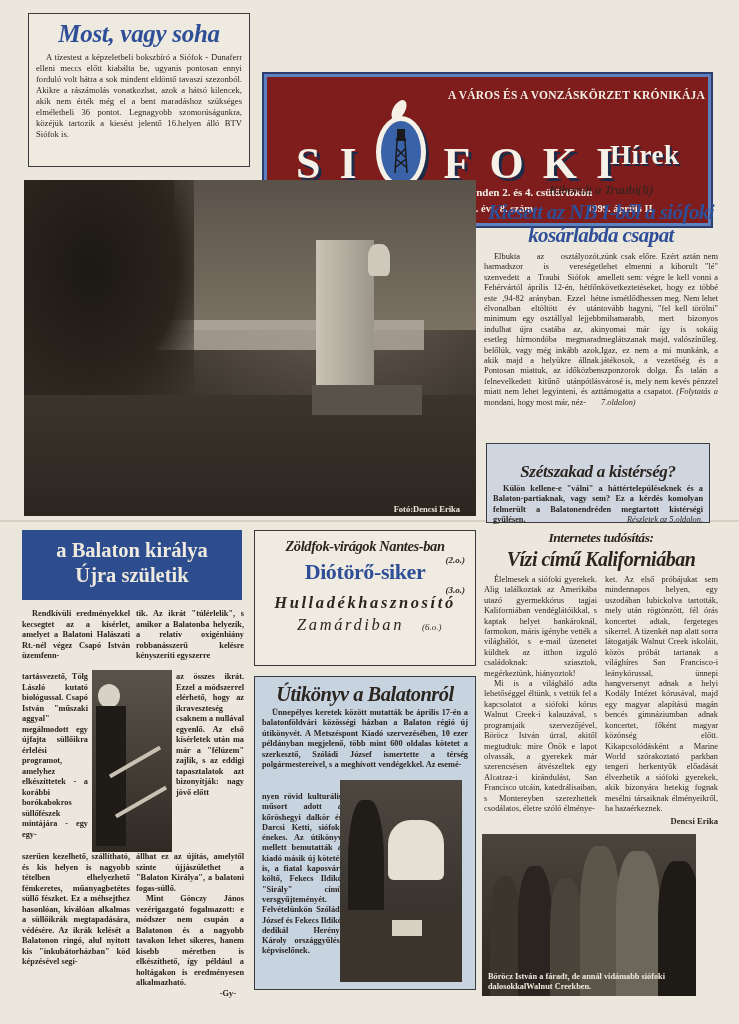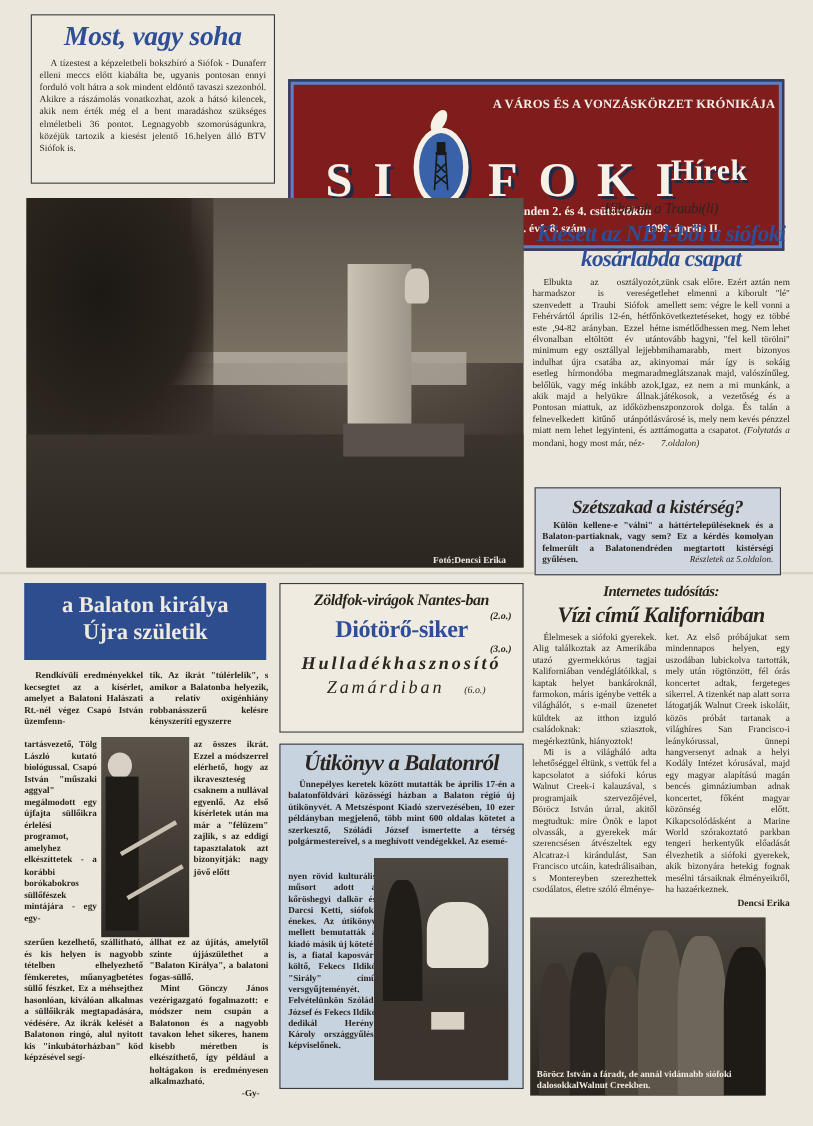--- a/index.html
+++ b/index.html
@@ -38,21 +38,21 @@
   #photo1 .cap1{position:absolute;left:8px;top:310px;font-size:8.5px;font-weight:bold;color:#efe9dc;}
   #photo1 .cap2{position:absolute;right:16px;top:324px;font-size:8.5px;font-weight:bold;color:#efe9dc;}
   
   #kos{left:484px;top:182px;width:234px;}
   #kos .kick{font-size:13.5px;font-style:italic;font-weight:normal;text-align:center;letter-spacing:-0.4px;}
   #kos .head{font-size:21px;font-style:italic;font-weight:bold;color:#2e4f97;text-align:center;line-height:23px;letter-spacing:-0.6px;margin-top:3px;}
   #kos .cols{display:flex;gap:0;margin-top:5px;}
   #kos .cols>div{flex:1;}
   
   #szet{left:486px;top:443px;width:222px;height:78px;background:#cfd6df;}
-  #szet .h{font-size:17px;font-style:italic;font-weight:bold;text-align:center;margin-top:7px;letter-spacing:-0.3px;}
+  #szet .h{font-size:17px;font-style:italic;font-weight:bold;text-align:center;margin-top:18px;letter-spacing:-0.3px;}
   #szet .b{font-size:8.3px;line-height:10.4px;font-weight:bold;text-align:justify;padding:2px 6px 0 6px;}
   #szet .ref{font-style:italic;font-weight:normal;float:right;}
   
   #vizi{left:484px;top:530px;width:234px;}
   #vizi .k{font-size:13.5px;font-style:italic;font-weight:bold;text-align:center;letter-spacing:-0.4px;}
   #vizi .h{font-size:20px;font-style:italic;font-weight:bold;text-align:center;letter-spacing:-0.5px;margin-top:2px;}
   #vizi .cols{display:flex;gap:8px;margin-top:4px;}
   #vizi .cols>div{flex:1;}
   #vizi .sig{text-align:right;font-weight:bold;font-size:8.6px;margin-top:2px;}
   #photo3{left:482px;top:834px;width:214px;height:162px;background:linear-gradient(#4a443c,#2c2721);overflow:hidden;}

